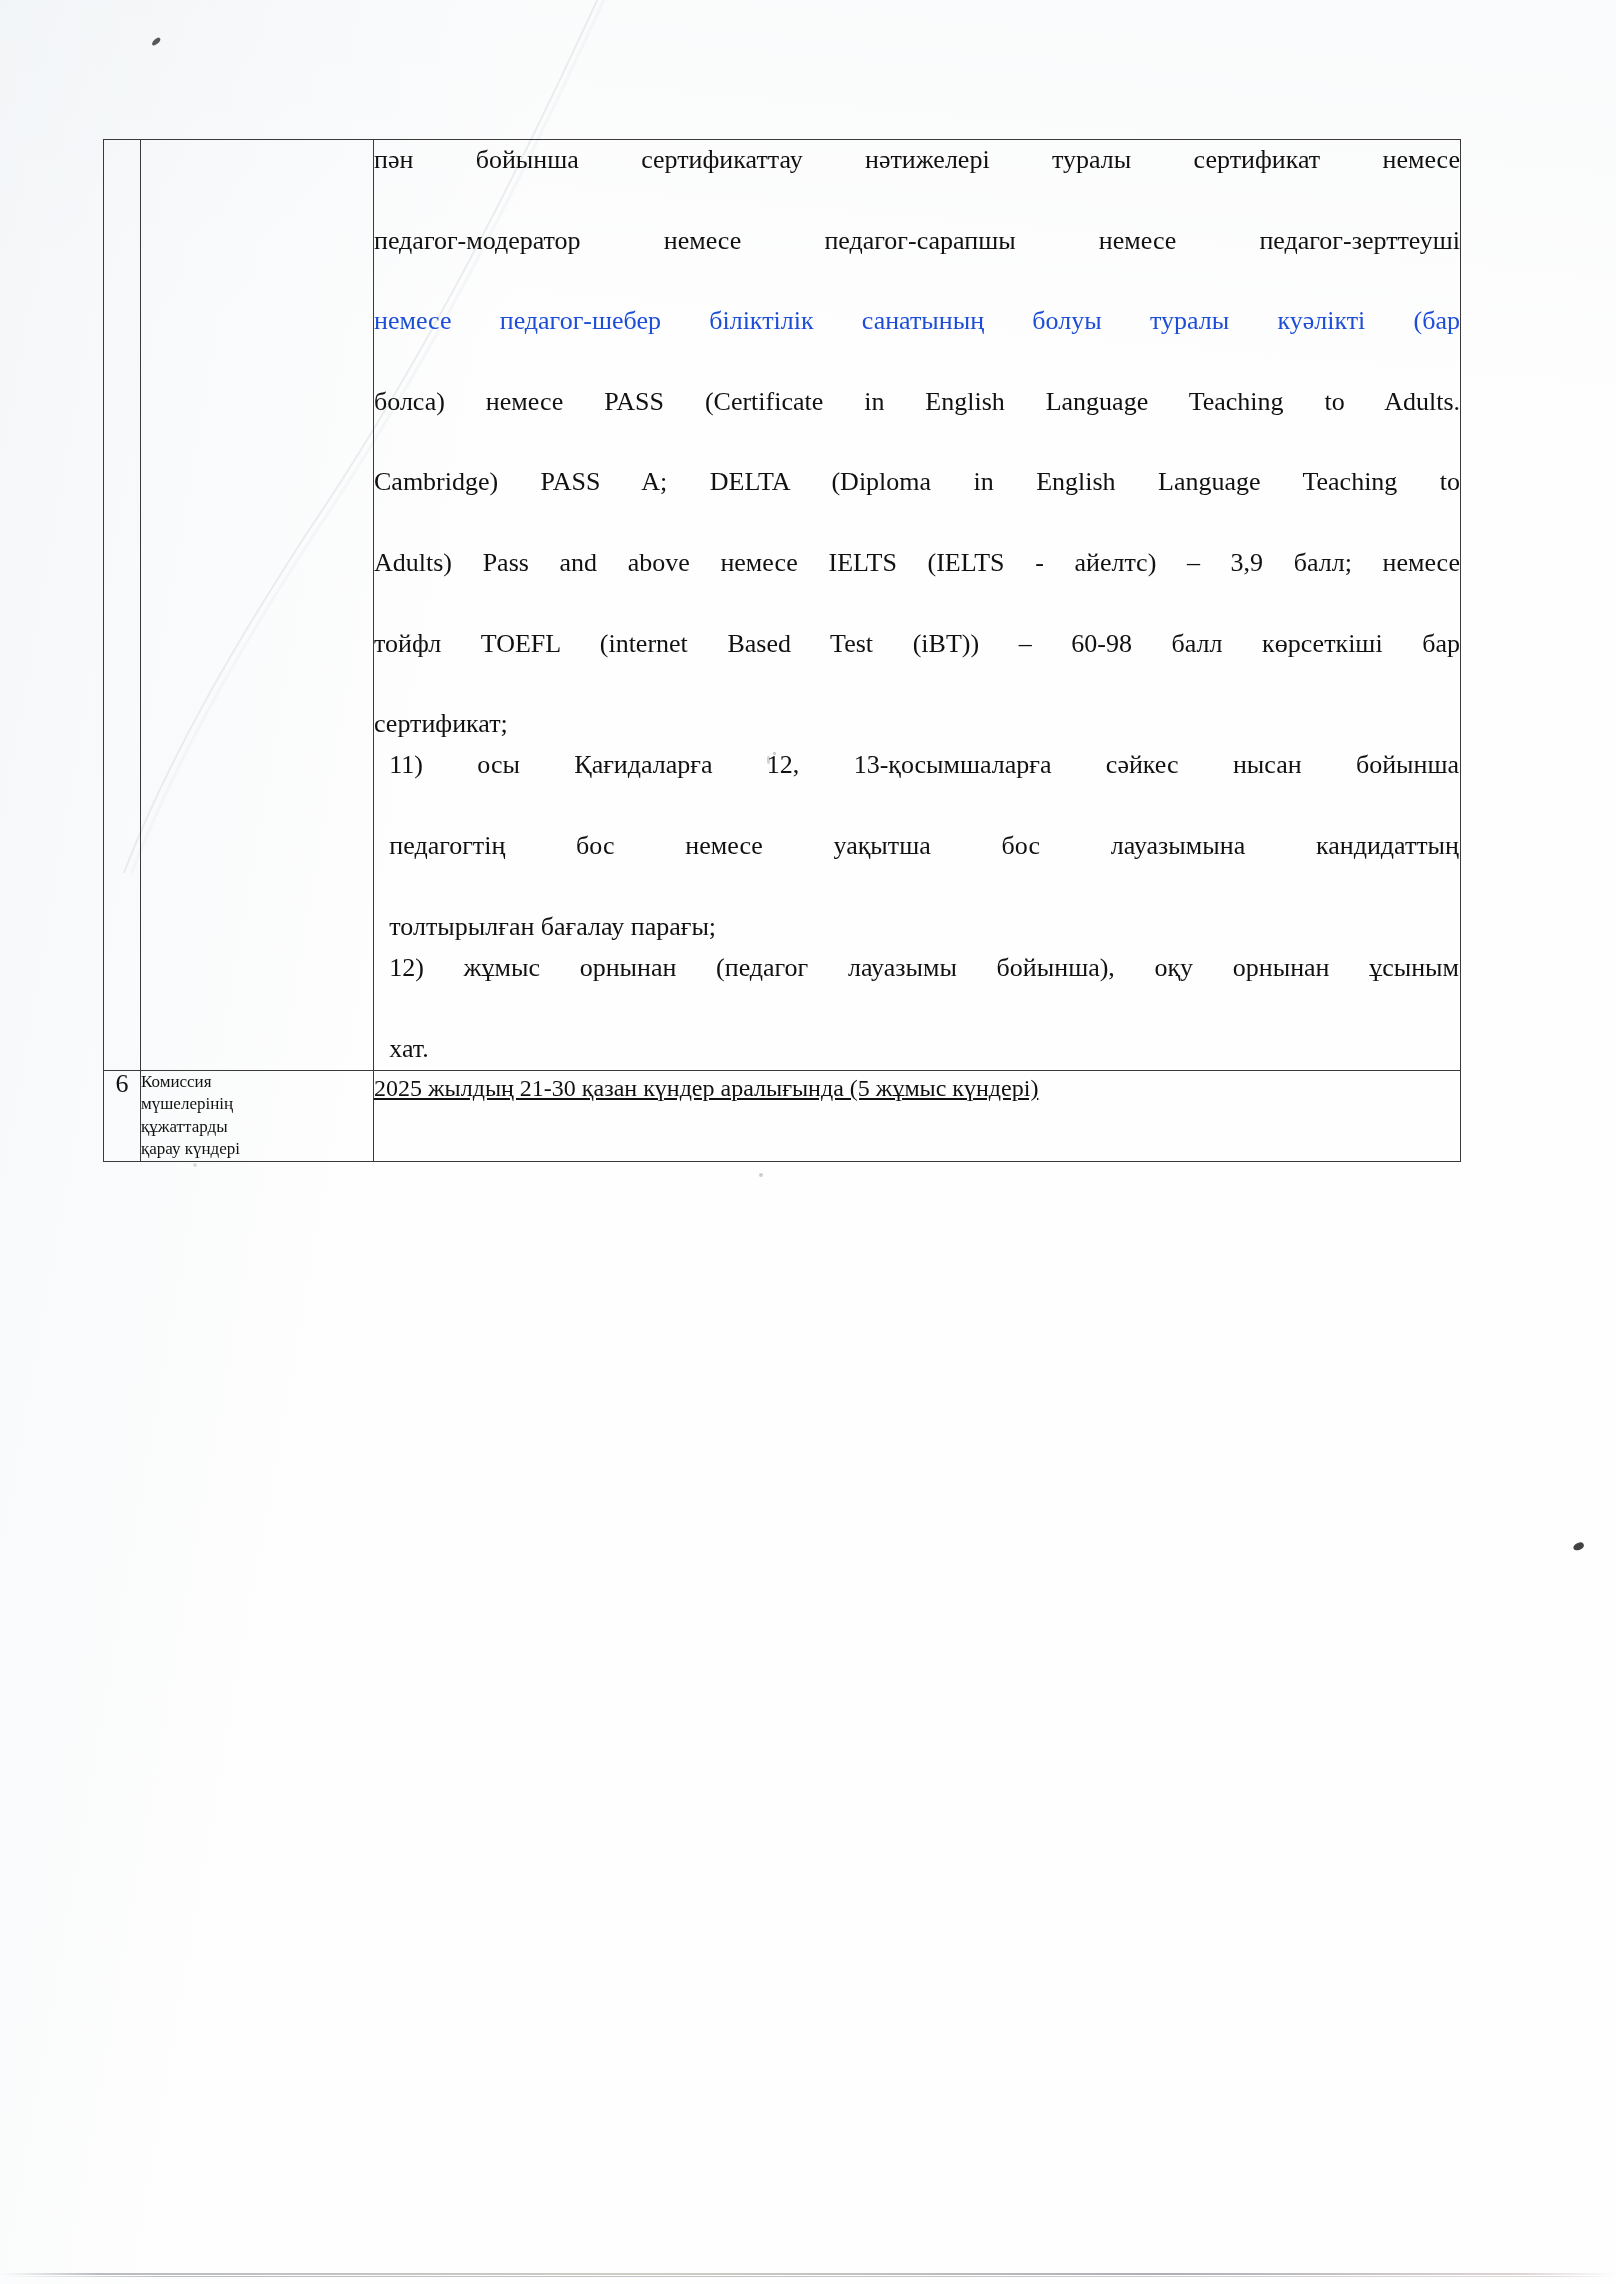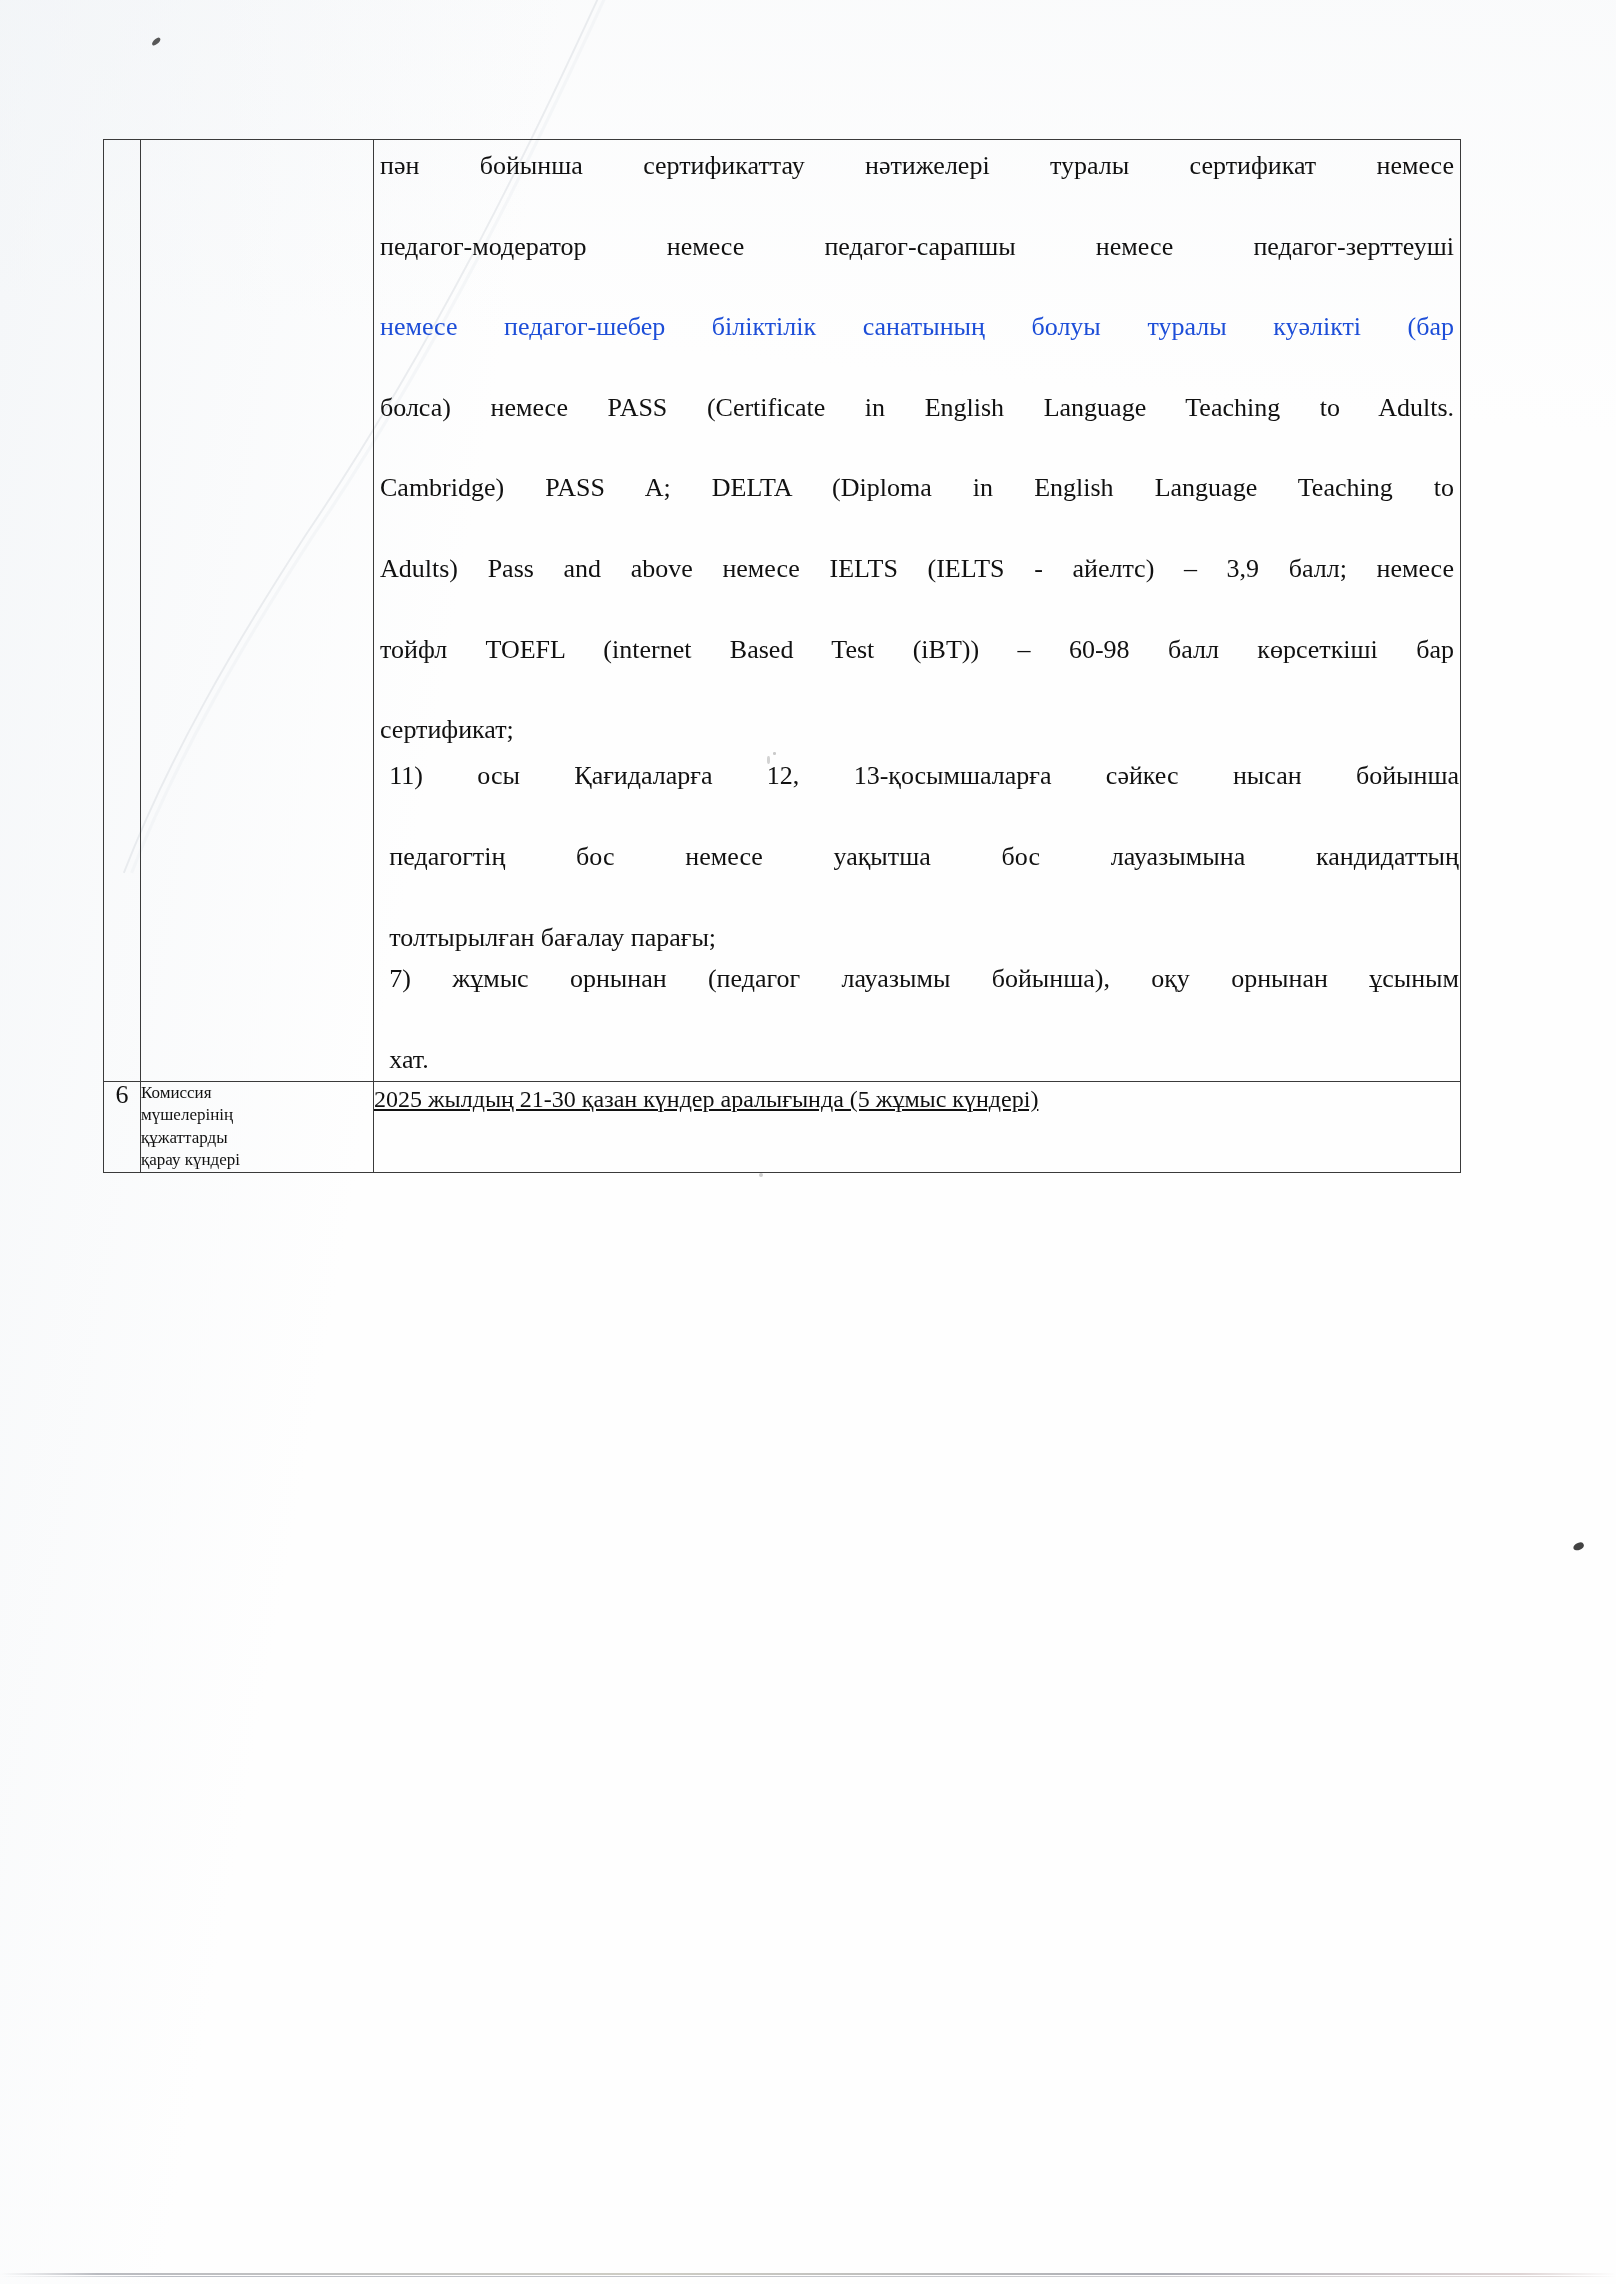--- a/index.html
+++ b/index.html
@@ -156,21 +156,21 @@
   .cell-body {
     font-size: 26px;
     line-height: 1.55;
     padding: 5.2px 10.4px 6.5px 11.7px;
     text-align: justify;
     text-justify: inter-word;
     hyphens: none;
   }
 
   .cell-body .para {
-    margin: 6px;
+    margin: 0;
     text-align: justify;
   }
   .cell-body .para-indent {
     margin: 1px;
     text-indent: 14.3px;
     text-align: justify;
   }
 
   
   .faded-line {
@@ -239,21 +239,21 @@
             <div>сертификат;</div>
           </div>
 
           <div class="para-indent">
             <div class="justify-block" style="text-indent:14.3px;">11) осы Қағидаларға 12, 13-қосымшаларға сәйкес нысан бойынша</div>
             <div class="justify-block">педагогтің бос немесе уақытша бос лауазымына кандидаттың</div>
             <div>толтырылған бағалау парағы;</div>
           </div>
 
           <div class="para-indent">
-            <div class="justify-block" style="text-indent:14.3px;">7) жұмыс орнынан (педагог лауазымы бойынша), оқу орнынан ұсыным</div>
+            <div class="justify-block" style="text-indent:14.3px;">12) жұмыс орнынан (педагог лауазымы бойынша), оқу орнынан ұсыным</div>
             <div>хат.</div>
           </div>
 
         </td>
       </tr>
 
       <tr>
         <td class="cell-num">6</td>
 
         <td class="cell-label">

